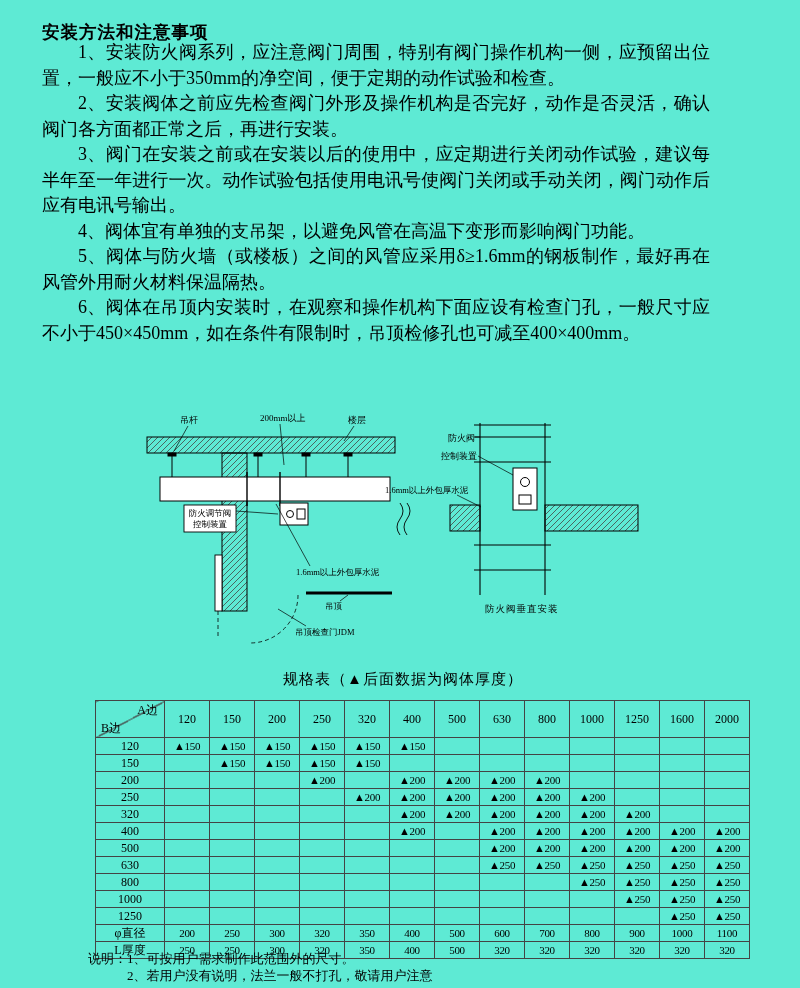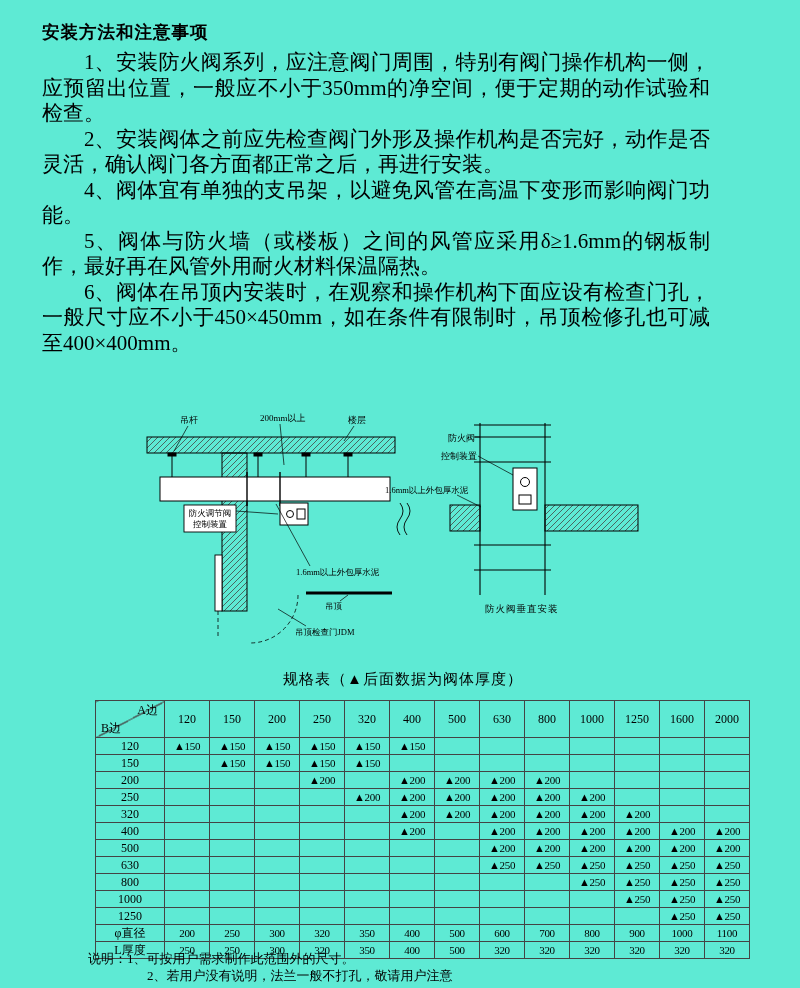--- a/index.html
+++ b/index.html
@@ -1,50 +1,51 @@
 <!DOCTYPE html>
 <html><head>
 <meta charset="utf-8">
 <style>
   html,body { margin:0; padding:0; background:#fff; }
   .page { position:relative; width:800px; height:988px; background:#5eead4; overflow:hidden;
           font-family:"Liberation Serif","DejaVu Serif",serif; color:#000; }
   .doc-title { position:absolute; left:42px; top:20px; font-size:17.5px; font-weight:bold; letter-spacing:1px; }
-  .paragraphs { position:absolute; left:42px; top:50px; width:668px; font-size:21px; line-height:25.5px; text-align:justify; }
+  .paragraphs { position:absolute; left:42px; top:40px; width:668px; font-size:18px; line-height:25.5px; text-align:justify; }
   .paragraphs p { margin:0; text-indent:2em; }
   .diagram-area { position:absolute; left:0; top:400px; width:800px; height:260px; }
   .svg-left  { position:absolute; left:128px; top:7px; }
   .svg-right { position:absolute; left:385px; top:5px; }
   svg { font-family:"Liberation Serif","DejaVu Serif",serif; }
   svg text { fill:#000; }
   .tbl-caption { position:absolute; left:113px; top:670px; width:580px; text-align:center; font-size:15px; letter-spacing:1px; }
   .spec-wrap { position:absolute; left:95px; top:700px; }
   table.spec { border-collapse:collapse; table-layout:fixed; width:640px; }
   table.spec td { border:1px solid #444; text-align:center; vertical-align:middle; padding:0; height:16px;
                   font-size:12px; line-height:1; overflow:hidden; white-space:nowrap; }
   table.spec tr.hdr td { height:36px; }
   table.spec td.corner { width:68px; position:relative;
       background:linear-gradient(to bottom right, transparent calc(50% - 0.6px), #444 calc(50% - 0.6px), #444 calc(50% + 0.6px), transparent calc(50% + 0.6px)); }
   table.spec td.corner .a { position:absolute; top:3px; right:6px; font-size:12px; }
   table.spec td.corner .b { position:absolute; bottom:3px; left:5px; font-size:12px;text-align:right; }
   table.spec td.colhead { width:44px; }
   table.spec td.val { font-size:11px; letter-spacing:-0.3px; }
   .notes { position:absolute; left:88px; top:950px; font-size:13px; line-height:17px; }
-  .notes .line2 { margin-left:59px; }
+  .notes .line2 { margin-left:39px; }
 </style>
 </head>
 <body>
 
 <div class="page">
 
   <div class="doc-title">安装方法和注意事项</div>
 
   <div class="paragraphs">
     <p>1、安装防火阀系列，应注意阀门周围，特别有阀门操作机构一侧，应预留出位置，一般应不小于350mm的净空间，便于定期的动作试验和检查。</p>
     <p>2、安装阀体之前应先检查阀门外形及操作机构是否完好，动作是否灵活，确认阀门各方面都正常之后，再进行安装。</p>
+    <p>3、阀门在安装之前或在安装以后的使用中，应定期进行关闭动作试验，建议每半年至一年进行一次。动作试验包括使用电讯号使阀门关闭或手动关闭，阀门动作后应有电讯号输出。</p>
     <p>4、阀体宜有单独的支吊架，以避免风管在高温下变形而影响阀门功能。</p>
     <p>5、阀体与防火墙（或楼板）之间的风管应采用δ≥1.6mm的钢板制作，最好再在风管外用耐火材料保温隔热。</p>
     <p>6、阀体在吊顶内安装时，在观察和操作机构下面应设有检查门孔，一般尺寸应不小于450×450mm，如在条件有限制时，吊顶检修孔也可减至400×400mm。</p>
   </div>
 
   <div class="diagram-area">
 
     <svg class="svg-left" width="290" height="240" viewBox="0 0 290 240">
       <defs>
         <pattern id="hatchL" patternUnits="userSpaceOnUse" width="6" height="6">

